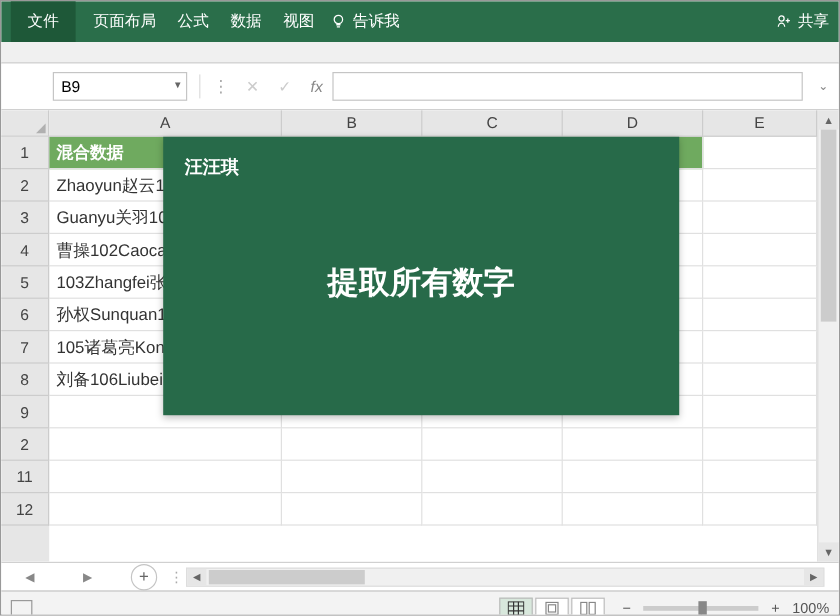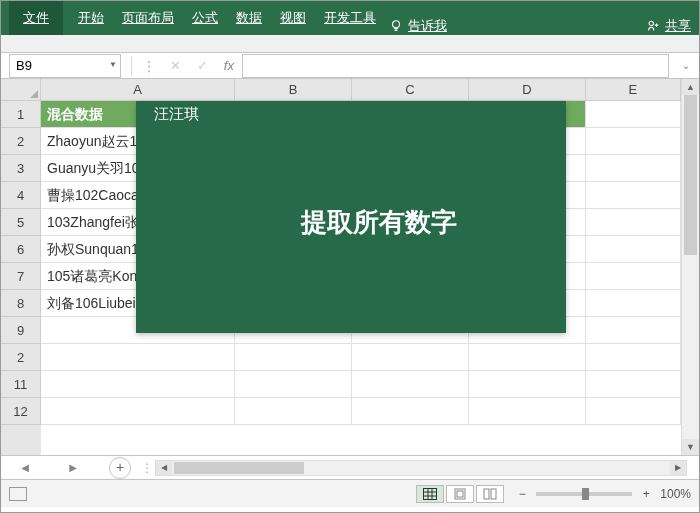--- a/index.html
+++ b/index.html
@@ -1,27 +1,27 @@
 <!DOCTYPE html>
 <html><head>
 <meta charset="utf-8">
 <style>
   * { box-sizing: border-box; margin: 0; padding: 0; font-family: "Microsoft YaHei", sans-serif; }
   body { width: 700px; height: 513px; background: #fff; overflow: hidden; position: relative; border: 1px solid #999; }
   
-  .ribbon-tabs { background: #2a6e4a; height: 34px; display: flex; align-items: flex-end; color: #fff; font-size: 13px; padding: 0 8px; text-decoration: underline; }
+  .ribbon-tabs { background: #2a6e4a; height: 34px; display: flex; align-items: center; color: #fff; font-size: 13px; padding: 0 8px; }
   .ribbon-tab { padding: 0 9px; height: 34px; display: flex; align-items: center; cursor: pointer; }
   .ribbon-tab.file { background: #1e5838; padding: 0 14px; margin-right: 6px; }
   .tell-me { display: flex; align-items: center; gap: 5px; margin-left: 4px; }
   .share { margin-left: auto; display: flex; align-items: center; gap: 5px; }
   .lightbulb-icon, .share-icon { width: 14px; height: 14px; display: inline-block; }
 
   .ribbon-band { height: 18px; background: #f0f0f0; border-bottom: 1px solid #c5c5c5; }
 
-  .namebox-row { height: 26px; background: #fff; display: flex; align-items: center; border-bottom: 1px solid #c5c5c5; font-size: 13px; }
+  .namebox-row { height: 39px; background: #fff; display: flex; align-items: center; border-bottom: 1px solid #c5c5c5; font-size: 13px; padding-left: 35px; }
   .name-box { width: 112px; height: 24px; border: 1px solid #c5c5c5; margin: 0 6px 0 8px; display: flex; align-items: center; padding: 0 6px; position: relative; }
   .name-box-dd { position: absolute; right: 3px; top: 5px; font-size: 8px; color: #666; }
   .nb-sep { width: 1px; height: 20px; background: #ddd; margin: 0 4px; }
   .fx-dots { color: #aaa; font-size: 14px; padding: 0 6px; }
   .fx-cancel, .fx-enter { color: #ccc; padding: 0 8px; font-size: 13px; }
   .fx-label { font-style: italic; color: #888; padding: 0 8px; font-size: 13px; }
   .formula-input { flex: 1; height: 24px; border: 1px solid #c5c5c5; margin-right: 8px; padding: 0 6px; background: #fff; outline: none; font-size: 13px; }
   .fx-expand { width: 18px; text-align: center; color: #888; font-size: 10px; margin-right: 4px; }
 
   .grid-area { position: relative; height: 376px; display: flex; background: #fff; }
@@ -33,22 +33,22 @@
   .row-h { height: 27px; border-right: 1px solid #ccc; border-bottom: 1px solid #ccc; text-align: center; font-size: 13px; color: #444; line-height: 27px; }
   .cells { position: absolute; left: 40px; top: 22px; right: 18px; bottom: 0; overflow: hidden; }
   .row { display: flex; height: 27px; }
   .cell { border-right: 1px solid #e0e0e0; border-bottom: 1px solid #e0e0e0; font-size: 14px; padding: 0 6px; line-height: 27px; overflow: hidden; white-space: nowrap; color: #333; }
   .header-cell { background: #6faa5f; color: #fff; font-weight: bold; }
   .vscroll { position: absolute; right: 0; top: 0; bottom: 0; width: 18px; background: #f0f0f0; border-left: 1px solid #ddd; }
   .vscroll .arrow { height: 16px; text-align: center; font-size: 9px; color: #666; line-height: 16px; background: #e6e6e6; }
   .vscroll .thumb { position: absolute; top: 16px; left: 2px; right: 2px; height: 160px; background: #ccc; }
 
   .overlay-card { position: absolute; left: 135px; top: 22px; width: 430px; height: 232px; background: #276a49; color: #fff; z-index: 5; box-shadow: 0 2px 6px rgba(0,0,0,0.25); }
-  .overlay-auth { position: absolute; left: 18px; top: 4px; font-size: 15px; font-weight: normal; }
-  .overlay-title { width: 100%; text-align: center; font-size: 26px; font-weight: bold; margin-top: 104px; margin-left: 28px; }
+  .overlay-auth { position: absolute; left: 18px; top: 16px; font-size: 15px; font-weight: bold; }
+  .overlay-title { width: 100%; text-align: center; font-size: 26px; font-weight: bold; margin-top: 104px; }
 
   .sheet-tabs { height: 24px; border-top: 1px solid #c5c5c5; background: #fff; display: flex; align-items: center; font-size: 12px; }
   .sheet-nav { width: 96px; display: flex; justify-content: space-around; color: #888; font-size: 10px; }
   .sheet-tab { padding: 3px 16px; border: 1px solid #c5c5c5; border-bottom: none; background: #fff; position: relative; top: 1px; }
   .add-sheet { width: 22px; height: 22px; border: 1px solid #c5c5c5; border-radius: 50%; margin-left: 12px; text-align: center; line-height: 18px; color: #666; font-size: 14px; }
   .hscroll-zone { flex: 1; display: flex; align-items: center; margin: 0 10px; }
   .hscroll { flex: 1; height: 16px; background: #f0f0f0; border: 1px solid #ddd; position: relative; margin: 0 2px; }
   .hscroll .arrow { position: absolute; top: 0; width: 16px; height: 14px; text-align: center; font-size: 8px; color: #666; line-height: 14px; background: #e6e6e6; }
   .hscroll .arrow.l { left: 0; }
   .hscroll .arrow.r { right: 0; }
@@ -64,26 +64,24 @@
   .zoom-btn { width: 16px; text-align: center; cursor: pointer; }
   .zoom-slider { width: 96px; height: 4px; background: #ccc; position: relative; }
   .zoom-slider::before { content:""; position:absolute; left:50%; top:-3px; width:1px; height:10px; background:#888; }
   .zoom-thumb { position: absolute; left: 48%; top: -4px; width: 7px; height: 12px; background: #888; }
 </style>
 </head>
 <body>
 
 <div class="ribbon-tabs">
   <div class="ribbon-tab file">文件</div>
-  <div class="ribbon-tab">开始</div>
   <div class="ribbon-tab">页面布局</div>
   <div class="ribbon-tab">公式</div>
   <div class="ribbon-tab">数据</div>
   <div class="ribbon-tab">视图</div>
-  <div class="ribbon-tab">开发工具</div>
   <div class="tell-me">
     <span class="lightbulb-icon">
       <svg viewBox="0 0 16 16" fill="none" stroke="#fff" stroke-width="1.2">
           <circle cx="8" cy="6" r="4"></circle>
           <path d="M6 11h4M6.5 13h3"></path>
         </svg>
     </span>
     <span>告诉我</span>
   </div>
   <div class="share">

